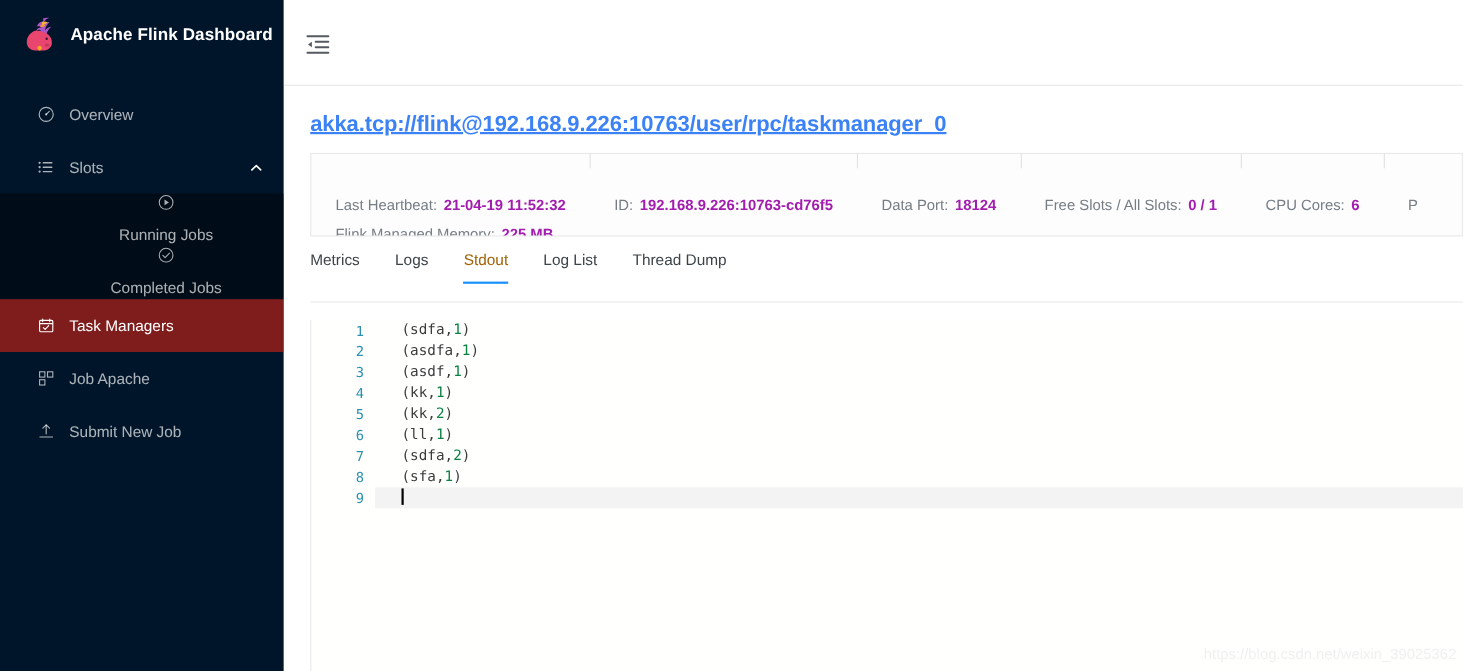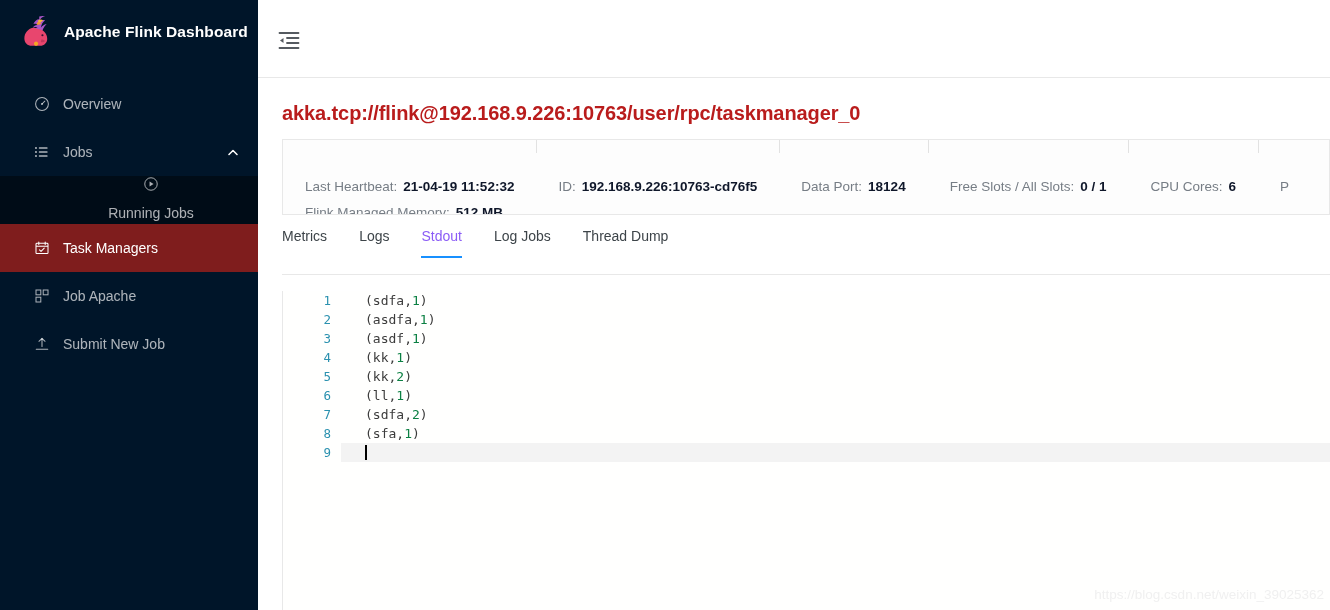--- a/index.html
+++ b/index.html
@@ -99,24 +99,25 @@
   }
 
   .content {
     flex: 1;
     padding: 0 0 0 0;
     overflow: hidden;
     position: relative;
   }
   .page-title {
     font-size: 20px;
-    color: #b91c1c;
+    color: #3b82f6;
     padding: 24px 24px 14px 24px;
     white-space: nowrap;
     letter-spacing: -.1px;
+    text-decoration: underline;
   }
 
   .infobar {
     margin: 0 0 0 24px;
     border: 1px solid #e8e8e8;
     background: #fdfdfd;
     padding: 11px 0 11px 0;
     font-size: 13.5px;
     color: #5b6168;
     overflow: hidden;
@@ -130,21 +131,21 @@
     position: relative;
   }
   .info-cell + .info-cell::before {
     content: "";
     position: absolute;
     left: 0; top: 1px;
     width: 1px; height: 17px;
     background: #e2e2e2;
   }
   .info-cell .lbl { color: #767d85; margin-top: 44px; }
-  .info-cell .val { color: #0f172a; font-weight: bold; }
+  .info-cell .val { color: #a21caf; font-weight: bold; }
 
   .tabs {
     display: flex;
     align-items: flex-start;
     margin: 0 12px 0 24px;
     border-bottom: 1px solid #e8e8e8;
     height: 46px;
     margin-top: 14px;
     width: calc(100% - 24px);
   }
@@ -152,21 +153,21 @@
     font-size: 14px;
     color: #3d4449;
     padding: 0 0 13px 0;
     margin-right: 32px;
     cursor: pointer;
     white-space: nowrap;
     border-bottom: 2px solid transparent;
     line-height: 1;
   }
   .tab.active {
-    color: #8b5cf6;
+    color: #a16207;
     border-bottom-color: #1890ff;
   }
 
   
   .editor-wrap {
     margin-left: 24px;
     margin-top: 16px;
     height: 320px;
     background: #fffffe;
     border-left: 1px solid #e8e8e8;
@@ -261,37 +262,46 @@
         <span class="mi-icon">
           <svg width="16" height="16" viewBox="0 0 20 20" fill="currentColor">
             <circle cx="2.5" cy="5" r="1.3"></circle>
               <rect x="6" y="4.2" width="11" height="1.6" rx=".6"></rect>
             <circle cx="2.5" cy="10" r="1.3"></circle>
               <rect x="6" y="9.2" width="11" height="1.6" rx=".6"></rect>
             <circle cx="2.5" cy="15" r="1.3"></circle>
               <rect x="6" y="14.2" width="11" height="1.6" rx=".6"></rect>
           </svg>
         </span>
-        <span>Jobs</span>
+        <span>Slots</span>
         <span class="chev">
           <svg width="10" height="7" viewBox="0 0 10 7" fill="none" stroke="#ffffff" stroke-width="1.5" stroke-linecap="round" stroke-linejoin="round">
             <path d="M1 5.5L5 1.5L9 5.5"></path>
           </svg>
         </span>
       </div>
 
       <div class="submenu">
         <div class="menu-item">
           <span class="mi-icon">
             <svg width="16" height="16" viewBox="0 0 20 20" fill="none" stroke="currentColor" stroke-width="1.2">
               <circle cx="10" cy="10" r="7.8"></circle>
               <path d="M8.2 6.8l5 3.2-5 3.2z" fill="currentColor" stroke="none"></path>
             </svg>
           </span>
           <span>Running Jobs</span>
+        </div>
+        <div class="menu-item">
+          <span class="mi-icon">
+            <svg width="16" height="16" viewBox="0 0 20 20" fill="none" stroke="currentColor" stroke-width="1.2">
+              <circle cx="10" cy="10" r="7.8"></circle>
+              <path d="M6.3 10.2l2.6 2.6 4.9-5.2" stroke-linecap="round" stroke-linejoin="round"></path>
+            </svg>
+          </span>
+          <span>Completed Jobs</span>
         </div>
       </div>
 
       <div class="menu-item selected">
         <span class="mi-icon">
           <svg width="16" height="16" viewBox="0 0 20 20" fill="none" stroke="#ffffff" stroke-width="1.3">
             <rect x="2.5" y="4" width="15" height="13" rx="1.2"></rect>
             <path d="M2.5 7.8h15"></path>
             <path d="M6 2.5v3M14 2.5v3" stroke-linecap="round"></path>
             <path d="M6.8 12.3l2 2 4-4.2" stroke-linecap="round" stroke-linejoin="round"></path>
@@ -365,30 +375,30 @@
             <span class="lbl">CPU Cores:</span>
             <span class="val">6</span>
           </div>
           <div class="info-cell">
             <span class="lbl">P</span>
           </div>
         </div>
         <div class="info-row">
           <div class="info-cell">
             <span class="lbl">Flink Managed Memory:</span>
-            <span class="val">512 MB</span>
+            <span class="val">225 MB</span>
           </div>
         </div>
       </div>
 
       <div class="tabs">
         <div class="tab">Metrics</div>
         <div class="tab">Logs</div>
         <div class="tab active">Stdout</div>
-        <div class="tab">Log Jobs</div>
+        <div class="tab">Log List</div>
         <div class="tab">Thread Dump</div>
       </div>
 
       <div class="editor-wrap">
         <div class="editor">
 
           <div class="code-line">
             <span class="ln-num">1</span>
             <span class="ln-text"><span>(sdfa,</span><span class="num">1</span><span>)</span></span>
           </div>

